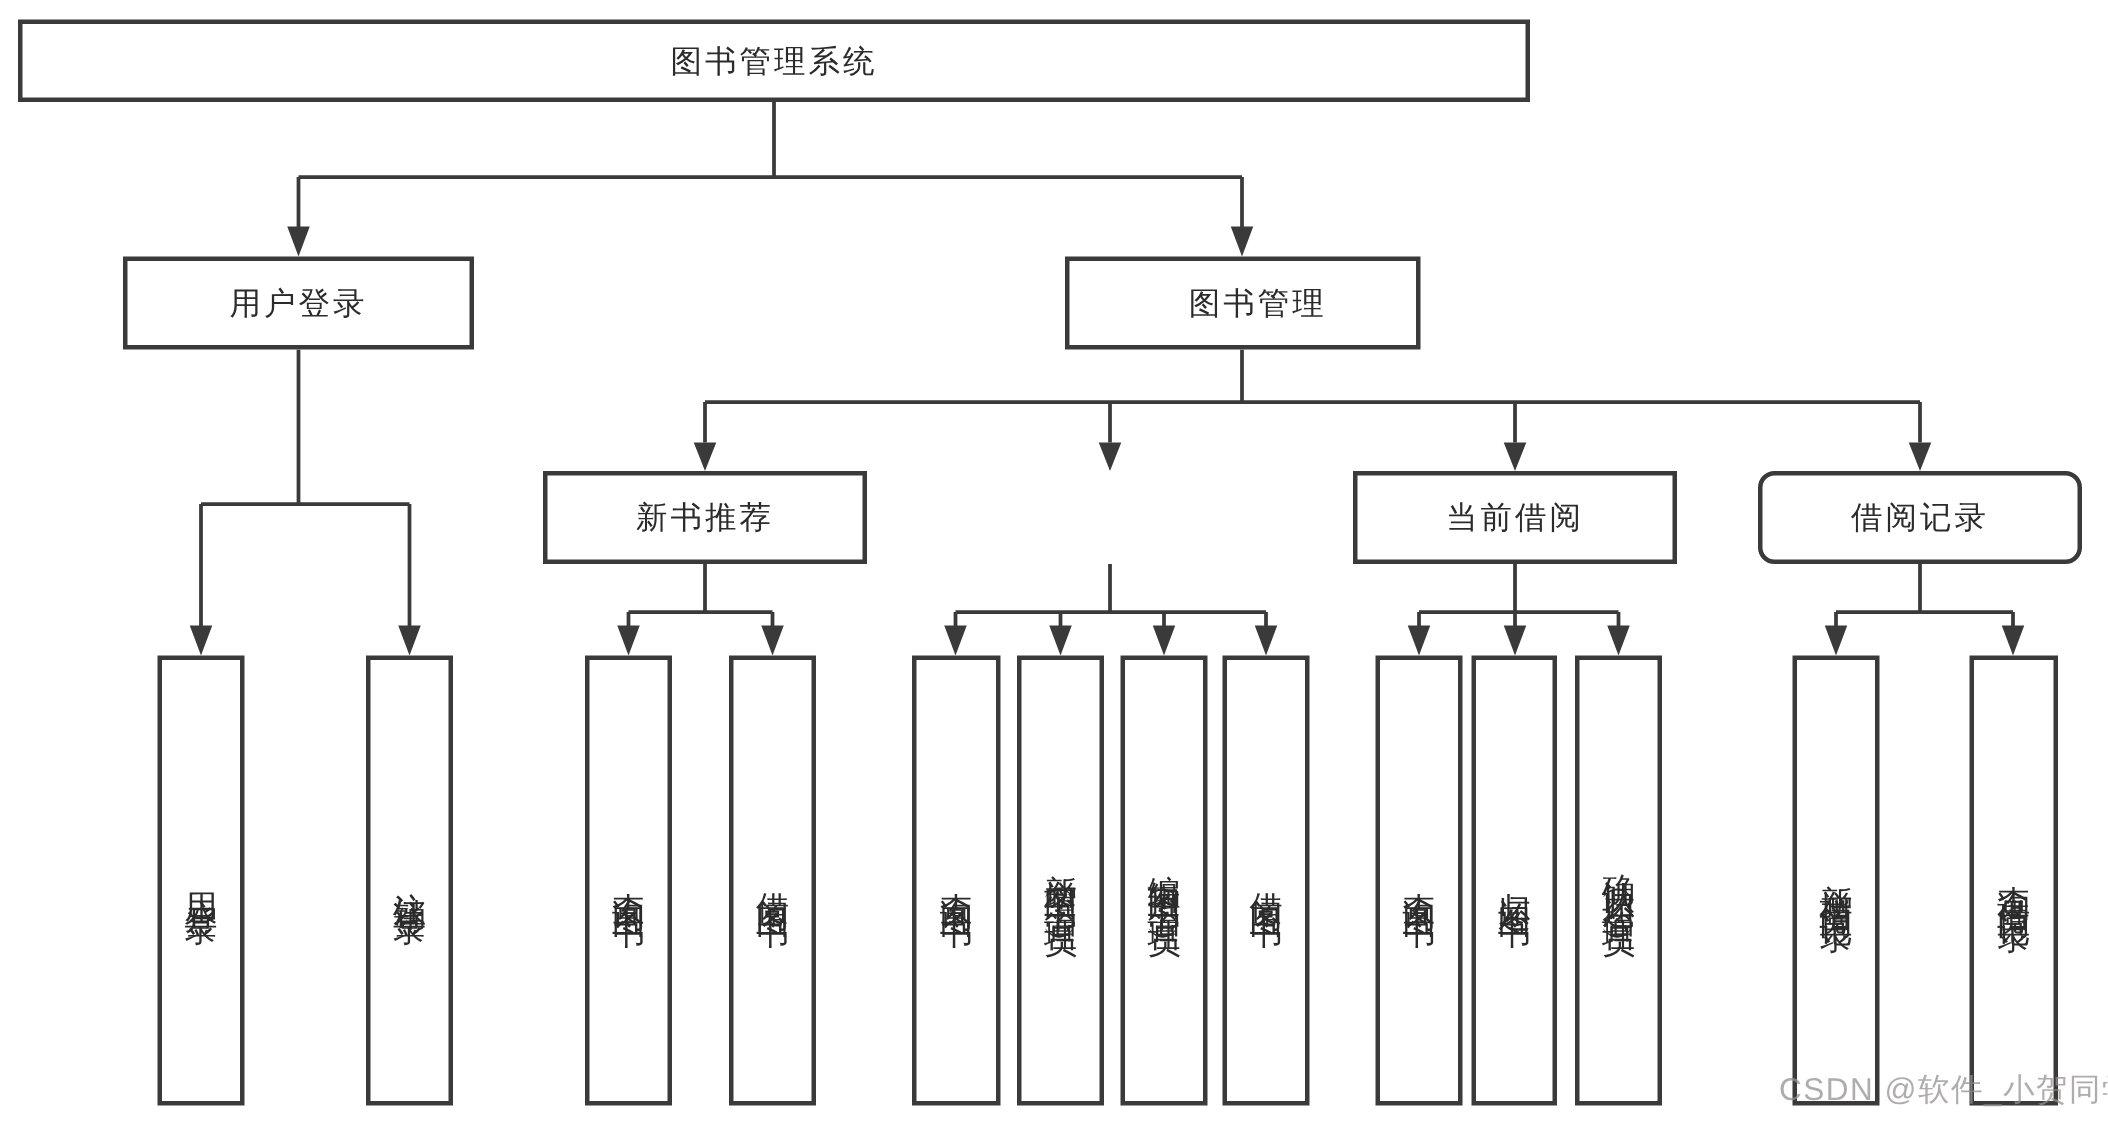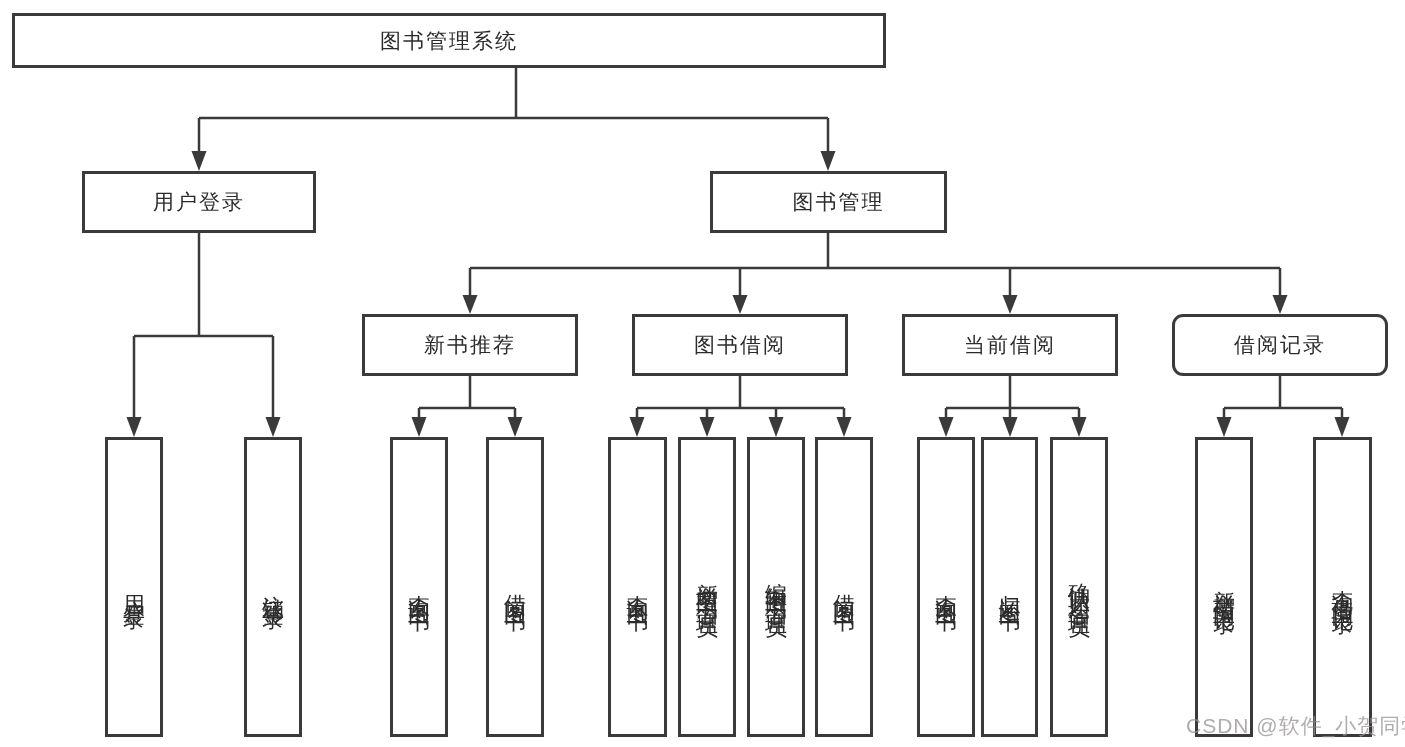--- a/index.html
+++ b/index.html
@@ -77,27 +77,26 @@
       <polygon points="768.5,417 783.5,417 776,437"></polygon>
       <polygon points="836.5,417 851.5,417 844,437"></polygon>
       <polygon points="938.5,417 953.5,417 946,437"></polygon>
       <polygon points="1002.5,417 1017.5,417 1010,437"></polygon>
       <polygon points="1071.5,417 1086.5,417 1079,437"></polygon>
       <polygon points="1216.5,417 1231.5,417 1224,437"></polygon>
       <polygon points="1334.5,417 1349.5,417 1342,437"></polygon>
     </g>
   </svg>
 
-  <div class="box" style="left:12px; top:13px; width:874px; height:55px;">图书管理系统</div>
+  <div class="box" style="left:12px; top:13px; width:1008px; height:55px;">图书管理系统</div>
 
   <div class="box" style="left:82px; top:171px; width:234px; height:62px;">用户登录</div>
   <div class="box" style="left:710px; top:171px; width:237px; height:62px;padding-left:20px;">图书管理</div>
 
   <div class="box" style="left:362px; top:314px; width:216px; height:62px;text-align:right;">新书推荐</div>
-  <div class="box" style="left:632px; top:314px; width:216px; height:62px;">图书借阅</div>
   <div class="box" style="left:902px; top:314px; width:216px; height:62px;">当前借阅</div>
   <div class="box" style="left:1172px; top:314px; width:216px; height:62px;border-radius:11px;">借阅记录</div>
 
   <div class="box vbox" style="left:105px; top:437px; width:58px; height:300px;">用户登录</div>
   <div class="box vbox" style="left:244px; top:437px; width:58px; height:300px;">注销登录</div>
 
   <div class="box vbox" style="left:390px; top:437px; width:58px; height:300px;">查询图书</div>
   <div class="box vbox" style="left:486px; top:437px; width:58px; height:300px;">借阅图书</div>
 
   <div class="box vbox" style="left:608px; top:437px; width:59px; height:300px;">查询图书</div>

